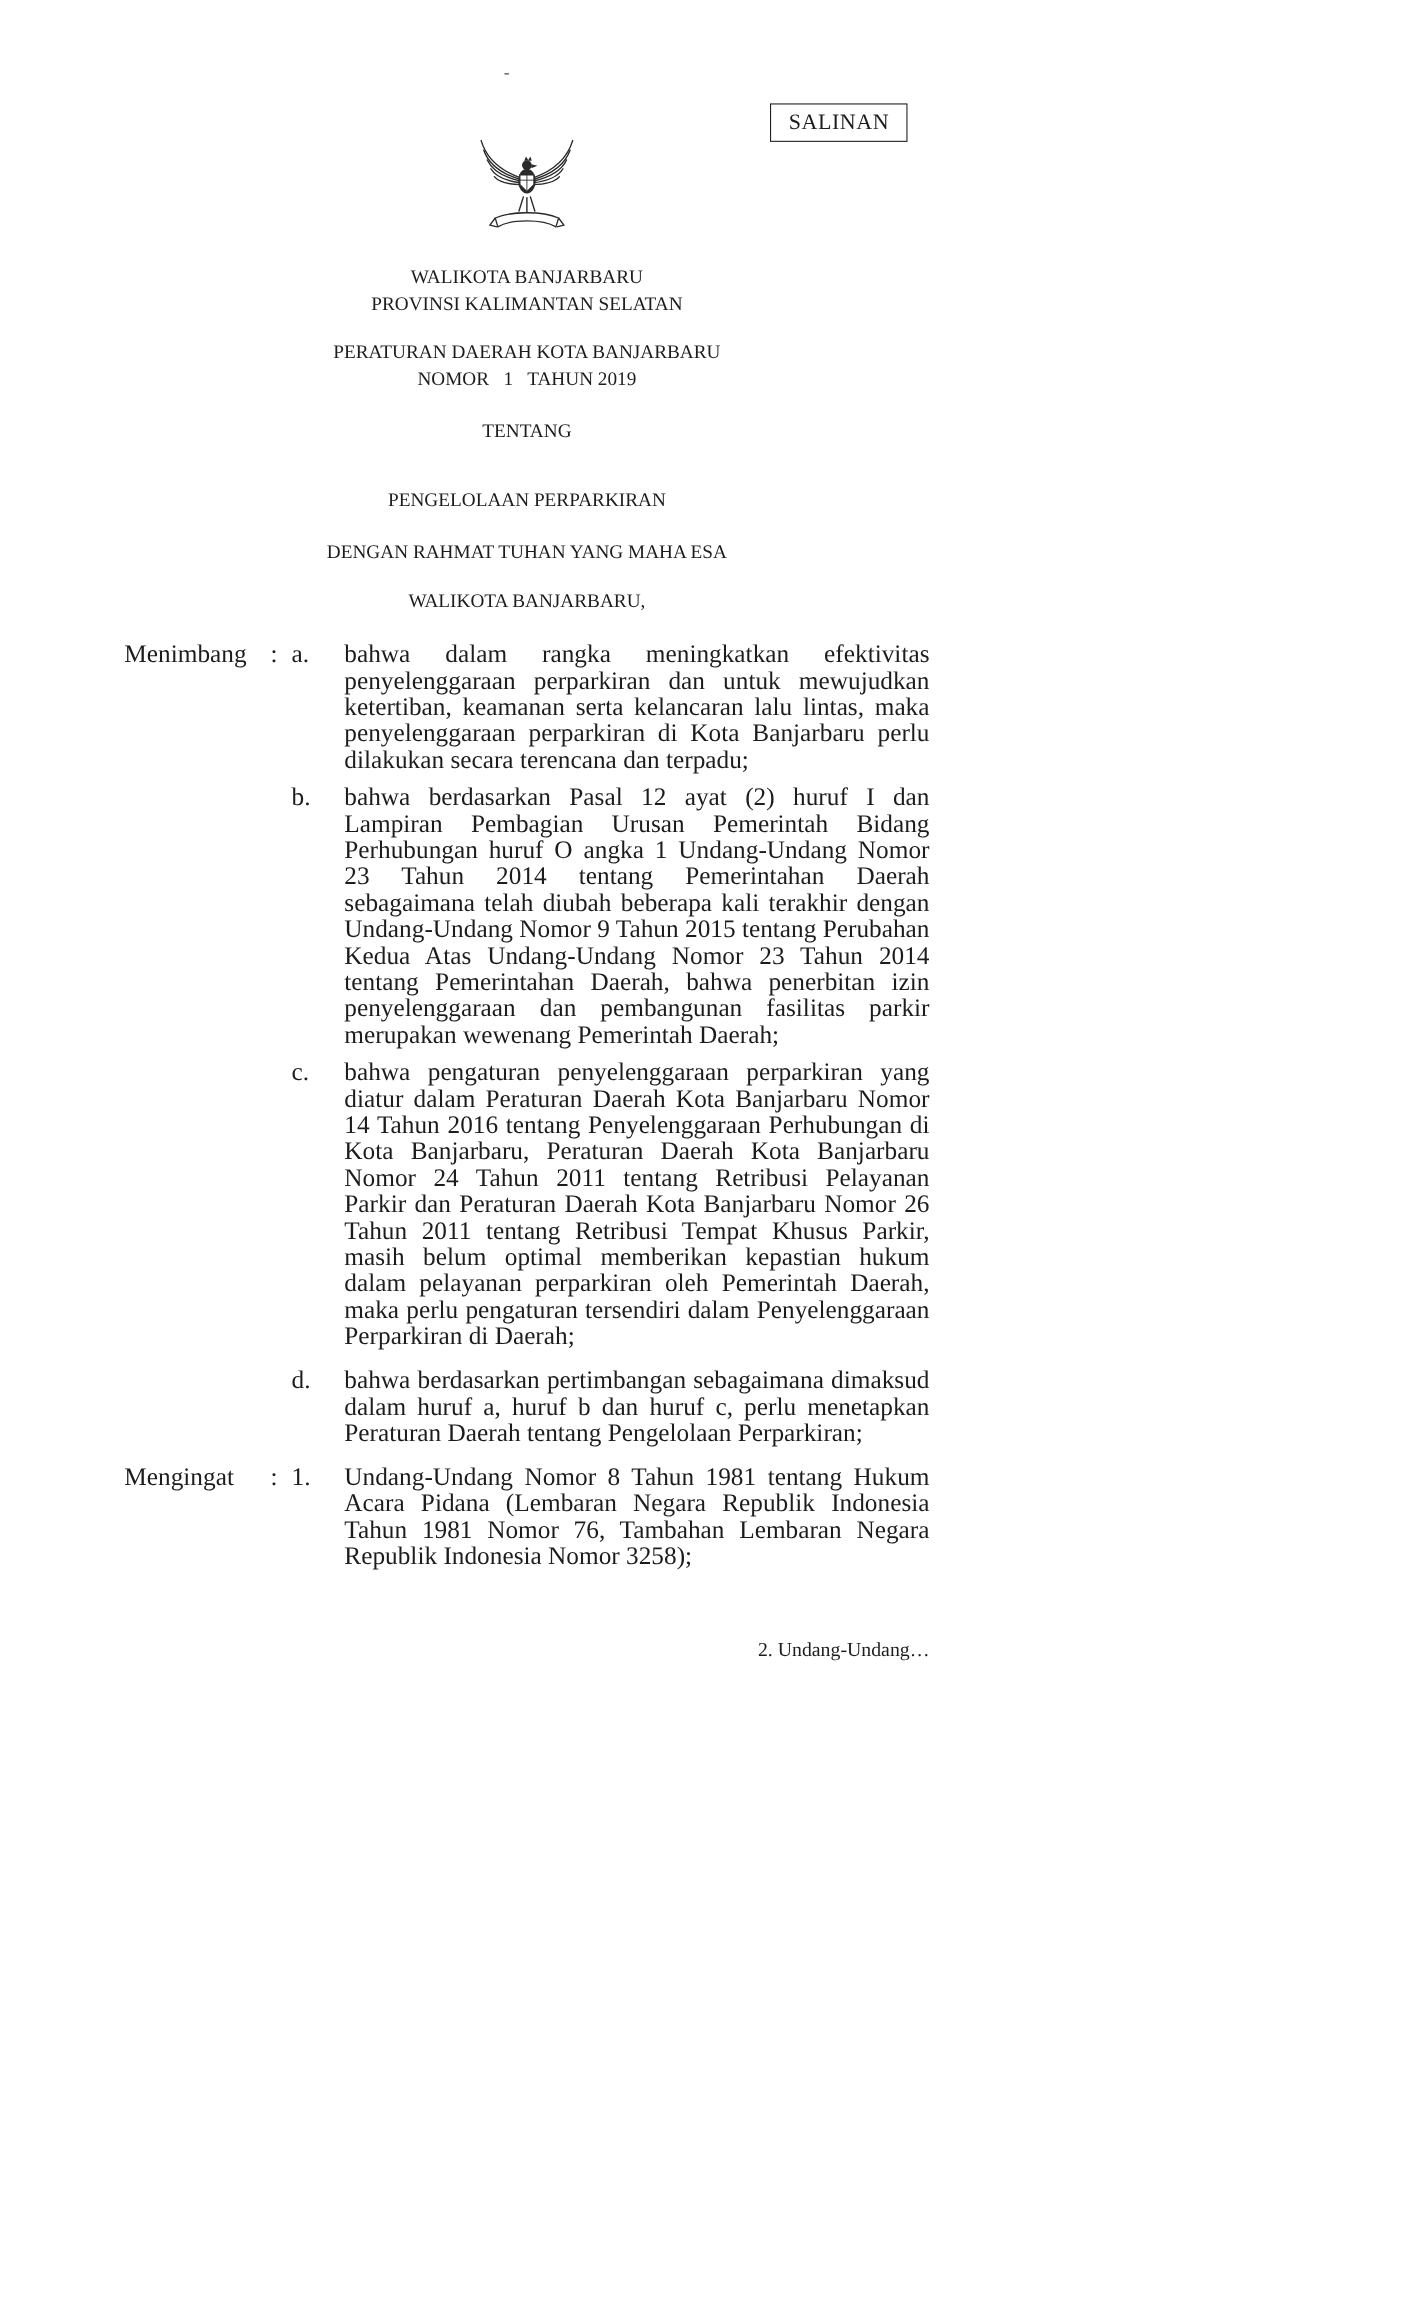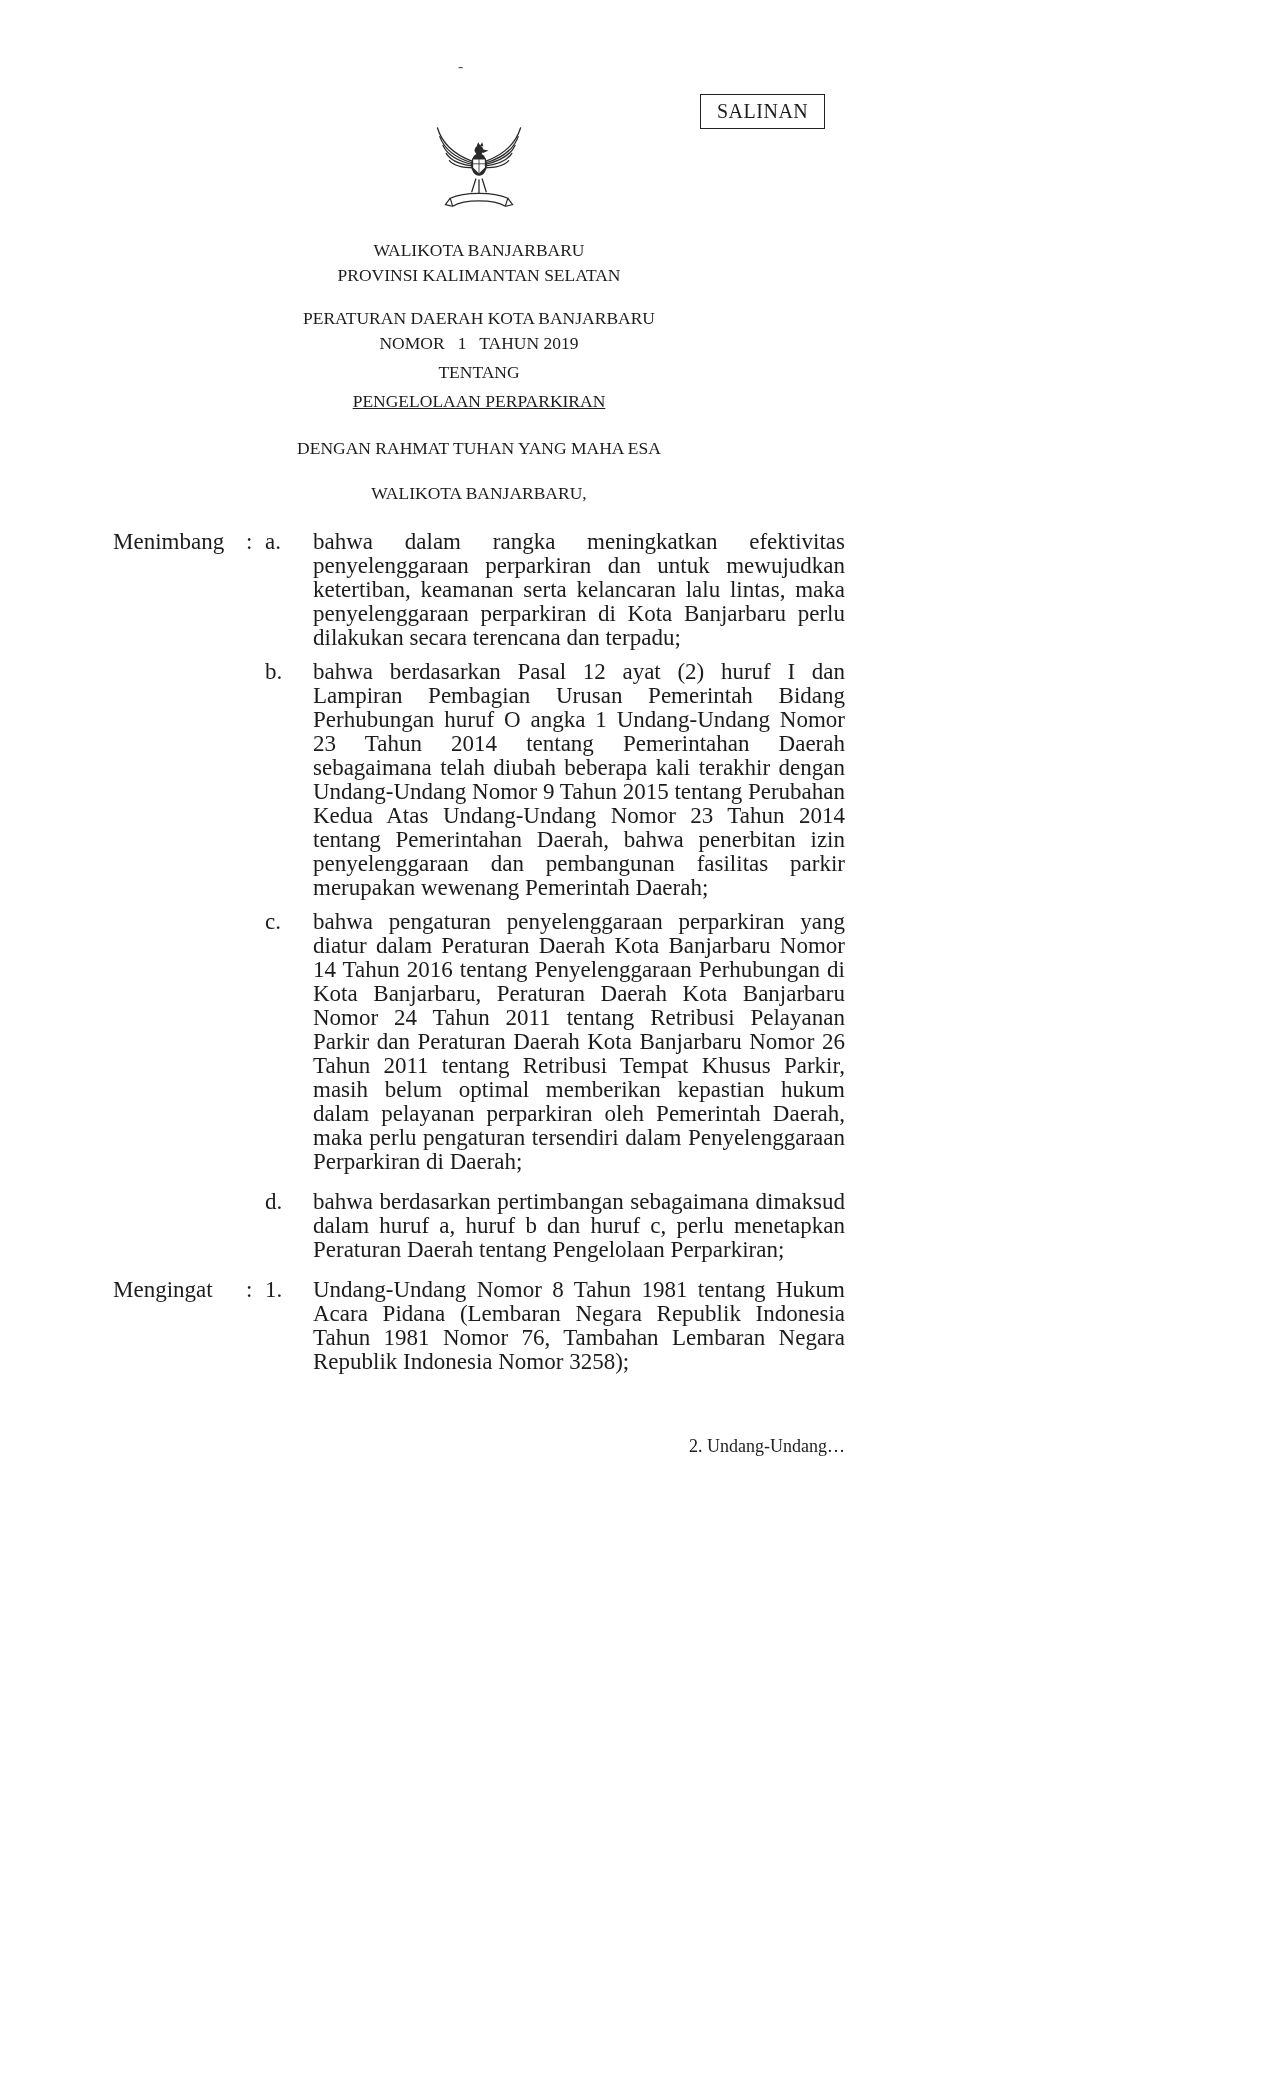--- a/index.html
+++ b/index.html
@@ -45,22 +45,22 @@
   .center {
     text-align: center;
   }
   .heading {
     font-size: 17.5px;
     line-height: 25px;
   }
   .block-office { margin-top: 19px; }
   .block-title { margin-top: 18px; }
   .block-title .nomor { white-space: pre; }
-  .block-tentang { margin-top: 4px; }
-  .block-subject { margin-top: 4px; text-decoration: underline; }
+  .block-tentang { margin-top: 22px; }
+  .block-subject { margin-top: 38px; }
   .block-invocation { margin-top: 22px; }
   .block-official { margin-top: 20px; }
 
   .preamble {
     margin-top: 24px;
     font-size: 23px;
     line-height: 24px;
     font-family: Liberation Serif, serif;
   }
   .row {

